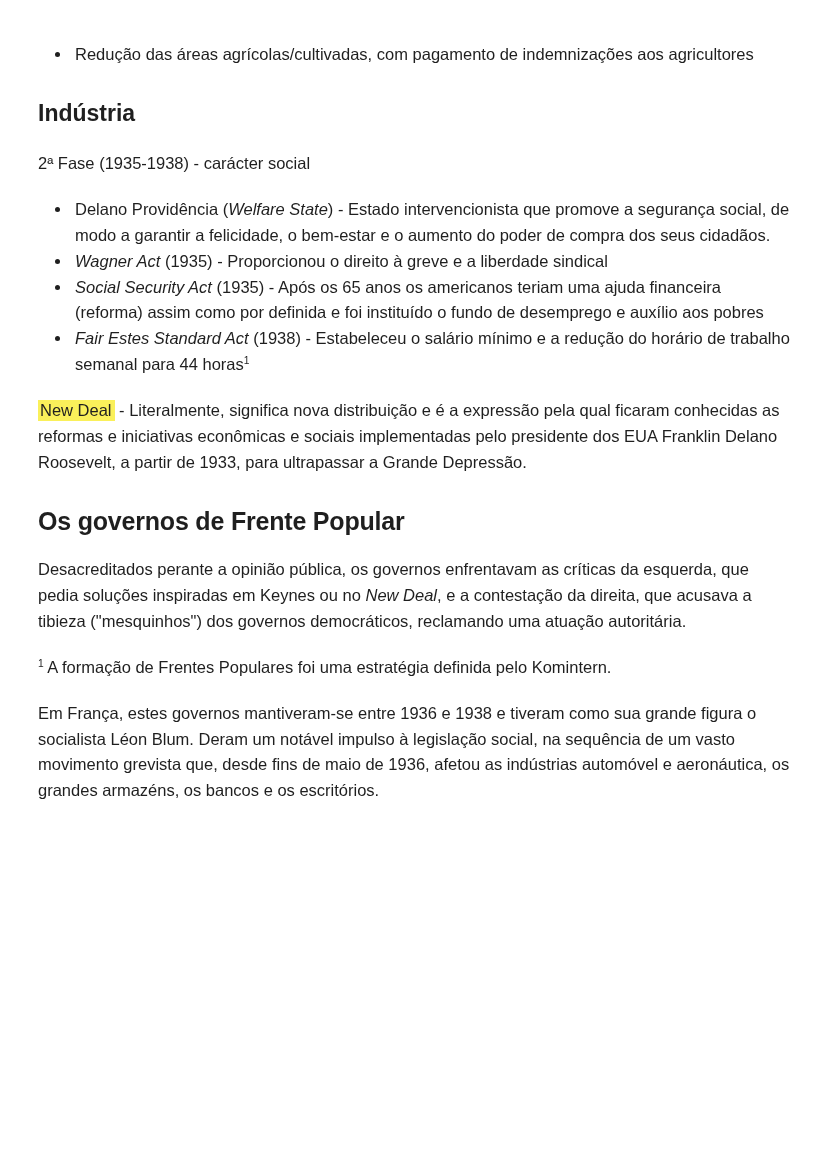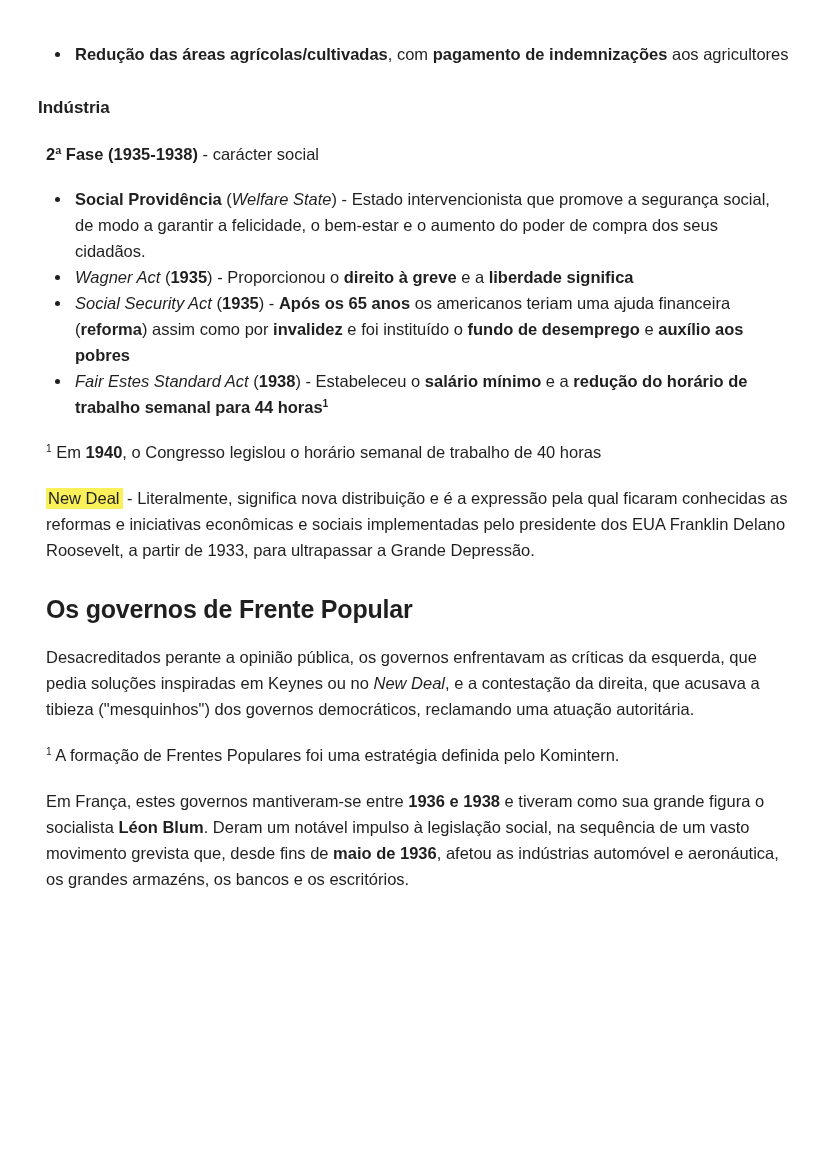--- a/index.html
+++ b/index.html
@@ -10,36 +10,36 @@
     background: #ffffff;
     font-family: "Liberation Sans", "DejaVu Sans", sans-serif;
     color: #1f1f1f;
     overflow: hidden;
   }
   .doc {
     padding: 42px 38px 80px 38px;
     font-size: 16.5px;
     line-height: 1.57;
   }
-  .doc p { margin: 0 0 20px 8px; }
+  .doc p { margin: 0 0 20px 0; }
   .doc ul { margin: 0 0 20px 0; padding-left: 34px; list-style: disc; }
   .doc li { padding-left: 3px; }
   .doc h1 {
     font-size: 25px;
     line-height: 1.25;
-    margin: 30px 0 20px 8px;
+    margin: 30px 0 20px 0;
     font-weight: 700;
     letter-spacing: -0.2px;
   }
   .doc h3 {
-    font-size: 17px;
+    font-size: 23px;
     margin: 27px 0 20px 0;
     font-weight: 700;
   }
-  .doc strong { font-weight: 700; text-align: right; }
+  .doc strong { font-weight: 400; text-align: right; }
   .doc em { }
   .doc mark {
     background: #faf05a;
     color: inherit;
     padding: 1px 3px 2px 2px;
   }
   .doc sup {
     font-size: 0.62em;
     line-height: 0;
     vertical-align: super;
@@ -48,24 +48,23 @@
 </head>
 <body style="background: rgb(255, 255, 255); color: rgb(31, 31, 31);">
 
 <main class="doc" id="doc-root">
     <ul>
       <li><strong>Redução das áreas agrícolas/cultivadas</strong>, com <strong>pagamento de indemnizações</strong> aos agricultores</li>
     </ul>
     <h3>Indústria</h3>
     <p><strong>2ª Fase (1935-1938)</strong> - carácter social</p>
     <ul>
-      <li><strong>Social Providência</strong> (<em>Welfare State</em>) - Estado intervencionista que promove a segurança social, de modo a garantir a felicidade, o bem-estar e o aumento do poder de compra dos seus cidadãos.</li>
-      <li><em>Wagner Act</em> (<strong>1935</strong>) - Proporcionou o <strong>direito à greve</strong> e a <strong>liberdade significa</strong></li>
-      <li><em>Social Security Act</em> (<strong>1935</strong>) - <strong>Após os 65 anos</strong> os americanos teriam uma ajuda financeira (<strong>reforma</strong>) assim como por <strong>invalidez</strong> e foi instituído o <strong>fundo de desemprego</strong> e <strong>auxílio aos pobres</strong></li>
+      <li><strong>Delano Providência</strong> (<em>Welfare State</em>) - Estado intervencionista que promove a segurança social, de modo a garantir a felicidade, o bem-estar e o aumento do poder de compra dos seus cidadãos.</li>
+      <li><em>Wagner Act</em> (<strong>1935</strong>) - Proporcionou o <strong>direito à greve</strong> e a <strong>liberdade sindical</strong></li>
+      <li><em>Social Security Act</em> (<strong>1935</strong>) - <strong>Após os 65 anos</strong> os americanos teriam uma ajuda financeira (<strong>reforma</strong>) assim como por <strong>definida</strong> e foi instituído o <strong>fundo de desemprego</strong> e <strong>auxílio aos pobres</strong></li>
       <li><em>Fair Estes Standard Act</em> (<strong>1938</strong>) - Estabeleceu o <strong>salário mínimo</strong> e a <strong>redução do horário de trabalho semanal para 44 horas</strong><sup><strong>1</strong></sup></li>
     </ul>
-    <p><sup>1</sup> Em <strong>1940</strong>, o Congresso legislou o horário semanal de trabalho de 40 horas</p>
     <p><mark style="background: rgb(250, 240, 90);">New Deal</mark> - Literalmente, significa nova distribuição e é a expressão pela qual ficaram conhecidas as reformas e iniciativas econômicas e sociais implementadas pelo presidente dos EUA Franklin Delano Roosevelt, a partir de 1933, para ultrapassar a Grande Depressão.</p>
     <h1>Os governos de Frente Popular</h1>
     <p>Desacreditados perante a opinião pública, os governos enfrentavam as críticas da esquerda, que pedia soluções inspiradas em Keynes ou no <em>New Deal</em>, e a contestação da direita, que acusava a tibieza ("mesquinhos") dos governos democráticos, reclamando uma atuação autoritária.</p>
     <p><sup>1</sup> A formação de Frentes Populares foi uma estratégia definida pelo Komintern.</p>
     <p>Em França, estes governos mantiveram-se entre <strong>1936 e 1938</strong> e tiveram como sua grande figura o socialista <strong>Léon Blum</strong>. Deram um notável impulso à legislação social, na sequência de um vasto movimento grevista que, desde fins de <strong>maio de 1936</strong>, afetou as indústrias automóvel e aeronáutica, os grandes armazéns, os bancos e os escritórios.</p>
   </main>
 
 </body></html>

